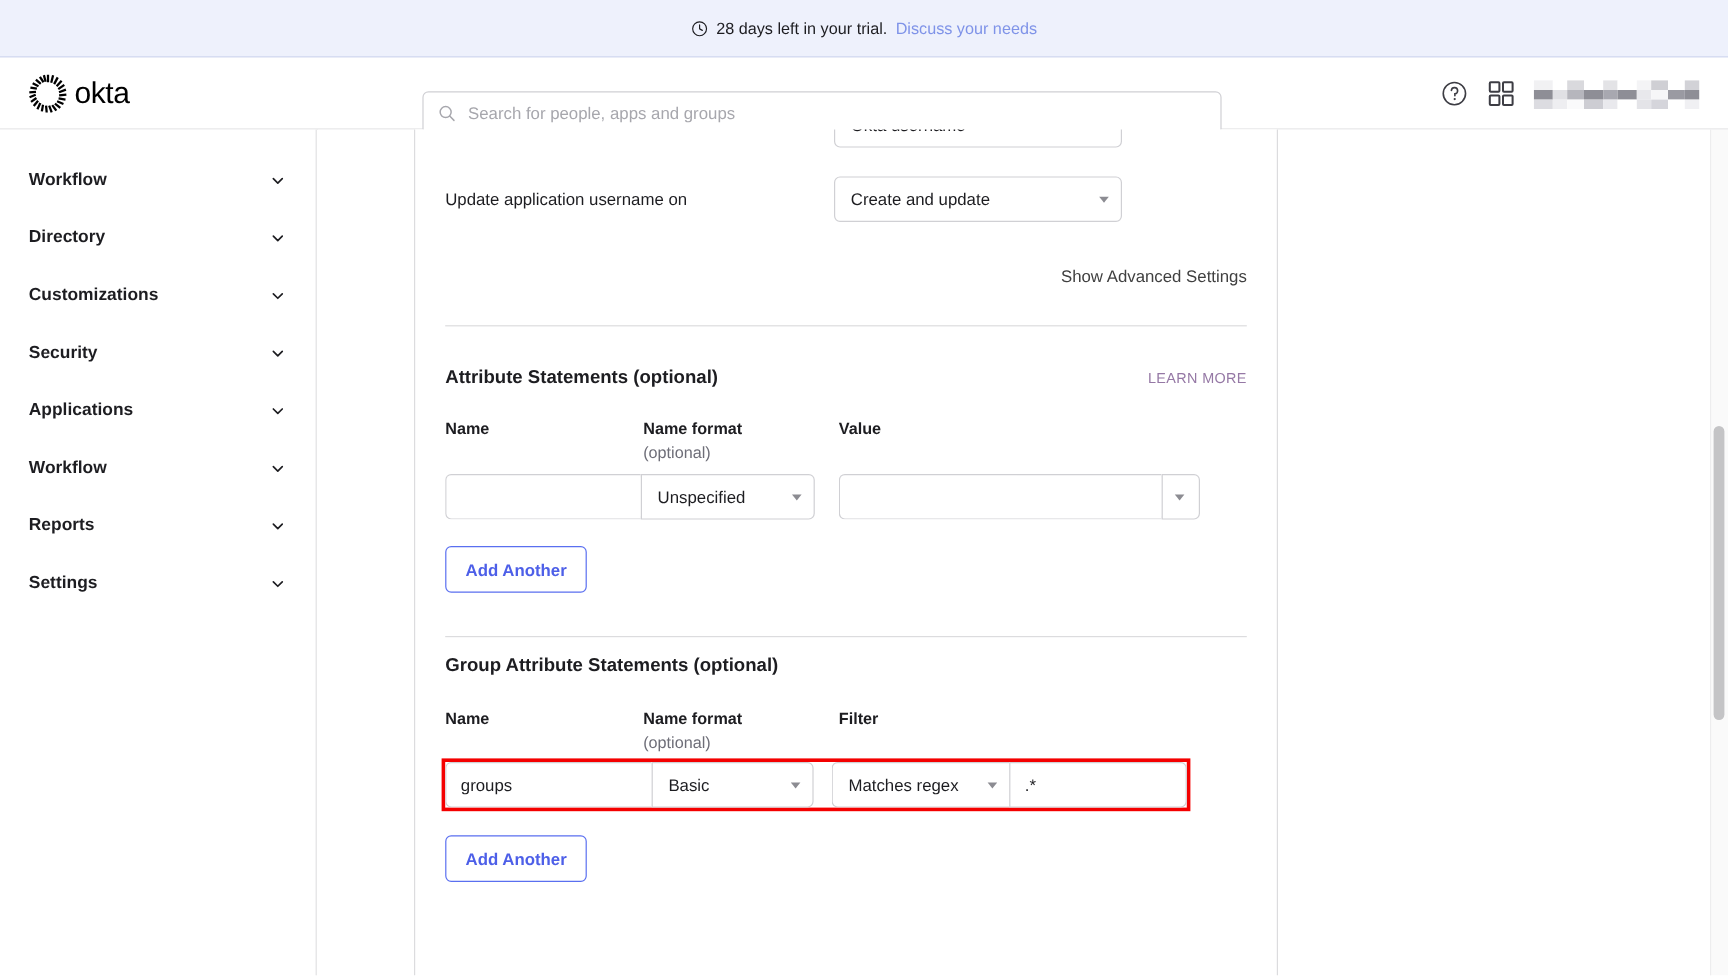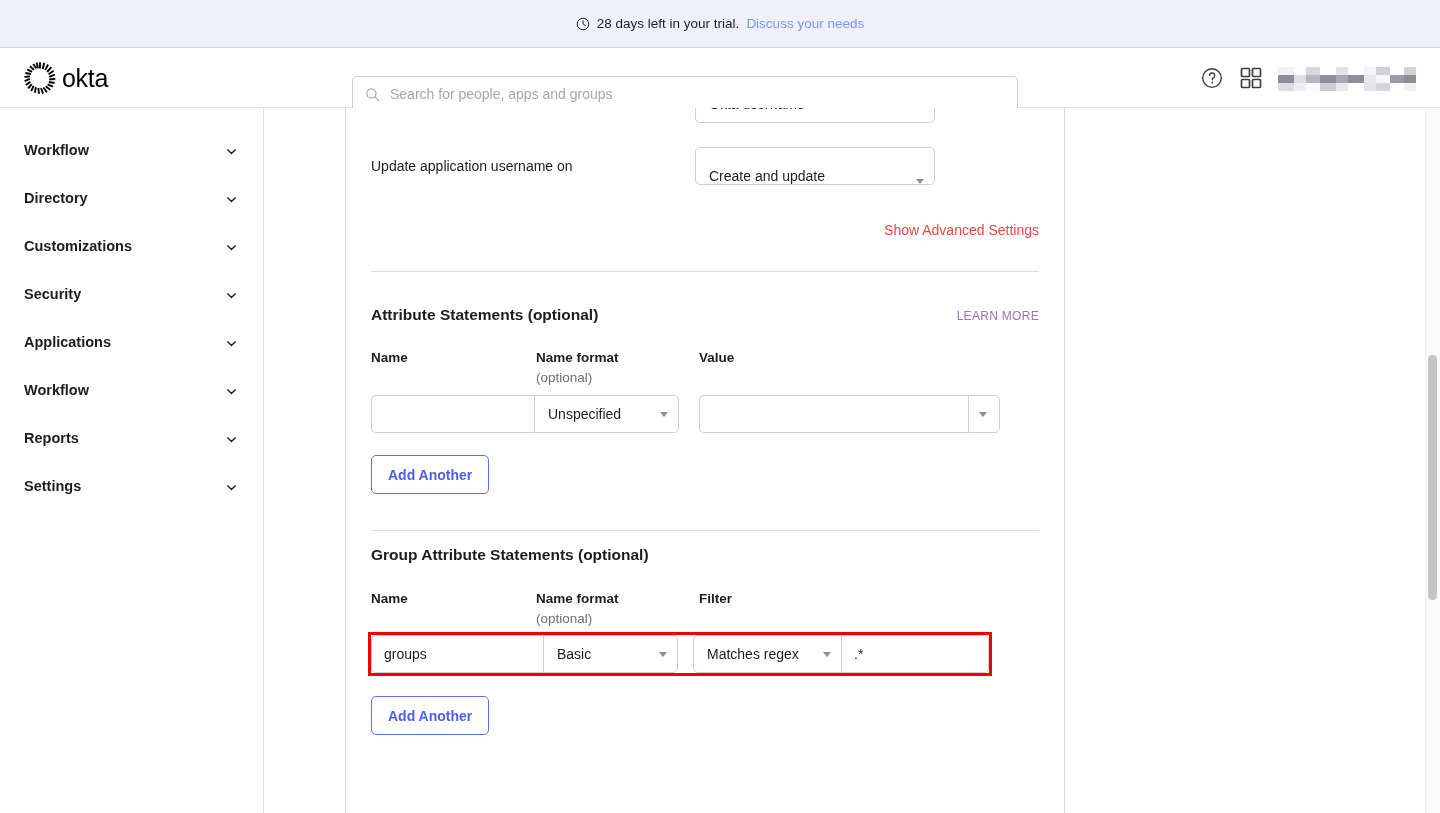--- a/index.html
+++ b/index.html
@@ -119,21 +119,21 @@
   }
   .select-ctl .sel-text { flex: 1 1 auto; white-space: nowrap; overflow: hidden; }
   .caret {
     width: 0; height: 0; flex: 0 0 auto; margin-left: 8px;
     border-left: 4.5px solid transparent;
     border-right: 4.5px solid transparent;
     border-top: 5px solid #8c8c92;
   }
 
   .link-blue {
-    color: #ef4444; font-size: 14px; text-decoration: none; cursor: pointer;
+    color: #404040; font-size: 14px; text-decoration: none; cursor: pointer;
   }
   .link-learn {
     color: #9578a5; font-size: 12px; letter-spacing: 0.3px;
     text-decoration: none; cursor: pointer;
   }
 
   .divider { height: 1px; background: #dcdcde; }
 
   .section-title { font-size: 15.5px; font-weight: bold; color: #1d1d21; }
 
@@ -381,21 +381,21 @@
         <div class="form-row" style="margin-top:-16px;">
           <div class="form-label"></div>
           <div class="select-ctl" style="width:240px;">
             <span class="sel-text">Okta username</span>
 
           </div>
         </div>
 
         <div class="form-row" style="margin-top:24px;">
           <div class="form-label">Update application username on</div>
-          <div class="select-ctl" style="width:240px;align-items:flex-end;">
+          <div class="select-ctl" style="width:240px;">
             <span class="sel-text">Create and update</span>
             <span class="caret"></span>
           </div>
         </div>
 
         <div style="display:flex; justify-content:flex-end; margin-top:37px;">
           <a class="link-blue" href="#">Show Advanced Settings</a>
         </div>
 
         <div class="divider" style="margin-top:33px;"></div>

